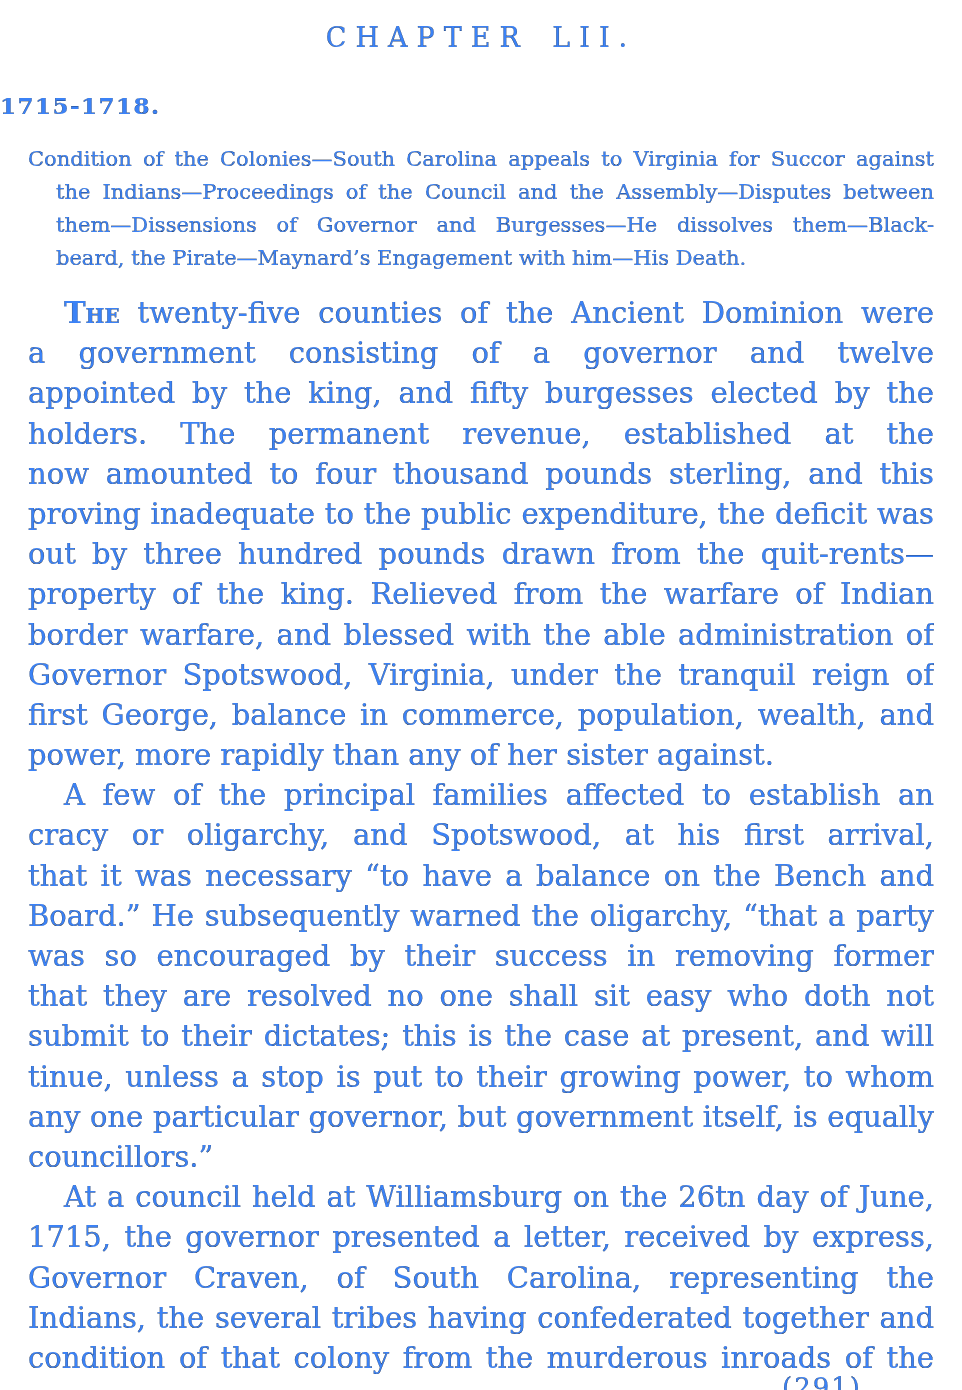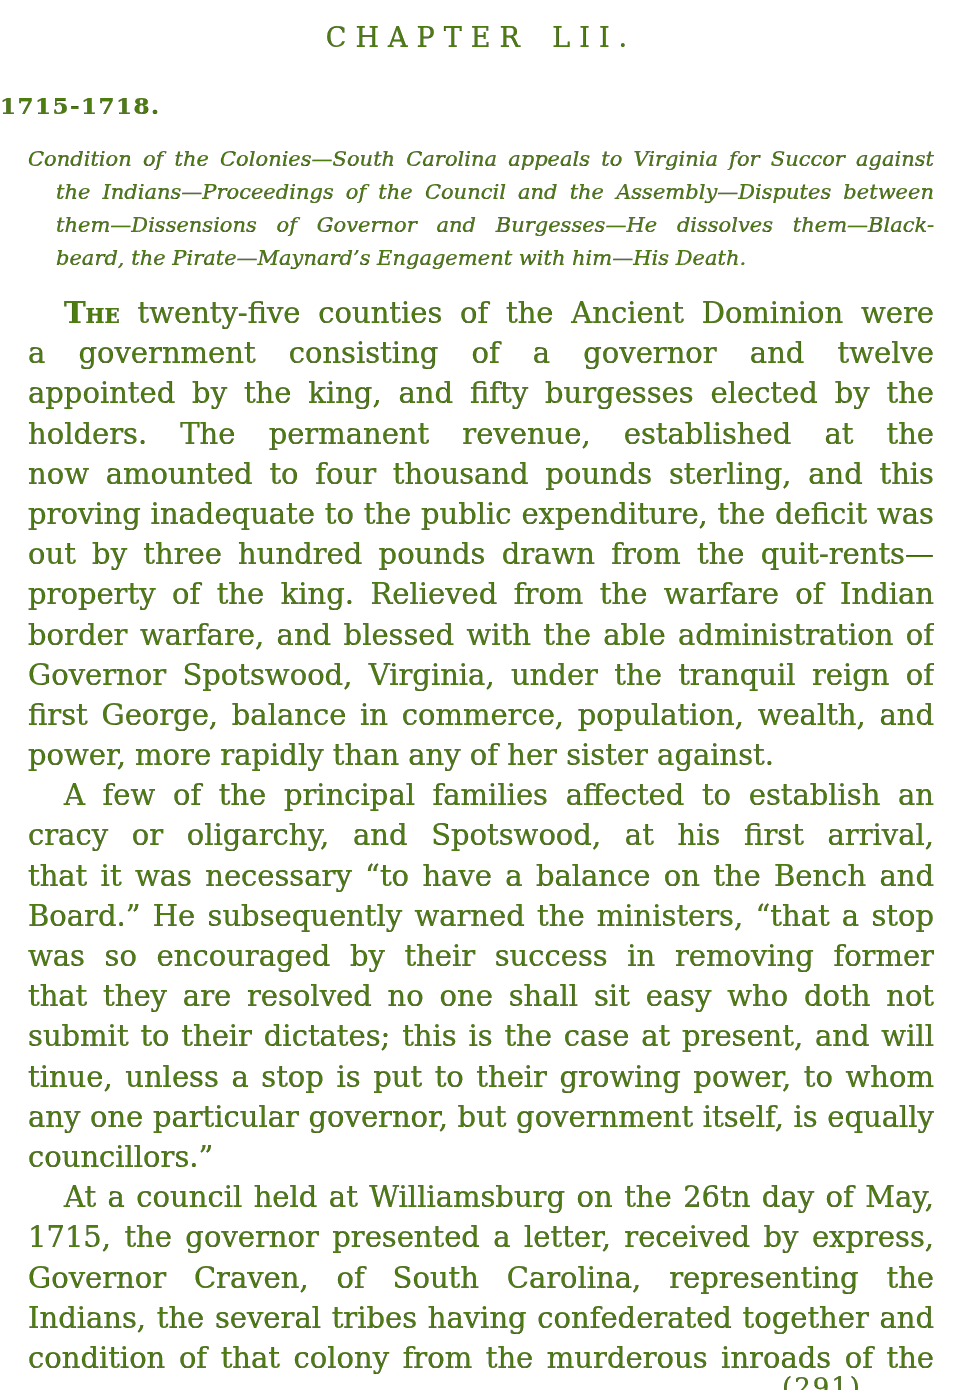--- a/index.html
+++ b/index.html
@@ -5,21 +5,21 @@
   html, body {
     margin: 0;
     padding: 0;
     background: #ffffff;
   }
   .page {
     position: relative;
     width: 962px;
     height: 1390px;
     background: #ffffff;
-    color: #4d7c0f;
+    color: #3b82f6;
     font-family: "DejaVu Serif", "Liberation Serif", serif;
     overflow: hidden;
     -webkit-text-stroke: 0.2px #000;
   }
   .chapter-title {
     position: absolute;
     top: 22px;
     left: 0;
     width: 100%;
     text-align: center;
@@ -43,21 +43,20 @@
     left: 28px;
     width: 906px;
     font-size: 21px;
   }
   .headnote .hline {
     height: 33px;
     line-height: 33px;
     text-align: justify;
     text-align-last: justify;
     overflow: hidden;
-    font-style: italic;
   }
   .headnote .hline.hang { padding-left: 28px; }
   .headnote .hline.last { text-align-last: left; }
   .body-text {
     position: absolute;
     top: 293px;
     left: 28px;
     width: 906px;
     font-size: 29px;
   }
@@ -106,30 +105,30 @@
         <div class="tline">property of the king.  Relieved from the warfare of Indian</div>
         <div class="tline">border warfare, and blessed with the able administration of</div>
         <div class="tline">Governor Spotswood, Virginia, under the tranquil reign of the</div>
         <div class="tline">first George, balance in commerce, population, wealth, and</div>
         <div class="tline last">power, more rapidly than any of her sister against.</div>
       </div>
       <div class="paragraph">
         <div class="tline first">A few of the principal families affected to establish an aristo-</div>
         <div class="tline">cracy or oligarchy, and Spotswood, at his first arrival, discovered</div>
         <div class="tline">that it was necessary “to have a balance on the Bench and the</div>
-        <div class="tline">Board.”  He subsequently warned the ministers, “that a stop</div>
+        <div class="tline">Board.”  He subsequently warned the oligarchy, “that a party</div>
         <div class="tline">was so encouraged by their success in removing former governors;</div>
         <div class="tline">that they are resolved no one shall sit easy who doth not entirely</div>
         <div class="tline">submit to their dictates; this is the case at present, and will con-</div>
         <div class="tline">tinue, unless a stop is put to their growing power, to whom not</div>
         <div class="tline">any one particular governor, but government itself, is equally</div>
         <div class="tline last">councillors.”</div>
       </div>
       <div class="paragraph">
-        <div class="tline first">At a council held at Williamsburg on the 26tn day of May,</div>
+        <div class="tline first">At a council held at Williamsburg on the 26tn day of June,</div>
         <div class="tline">1715, the governor presented a letter, received by express, from</div>
         <div class="tline">Governor Craven, of South Carolina, representing the deplorable</div>
         <div class="tline">Indians, the several tribes having confederated together and</div>
         <div class="tline">condition of that colony from the murderous inroads of the</div>
       </div>
     </div>
 
   <div class="page-number">(291)</div>
 </div>
 

